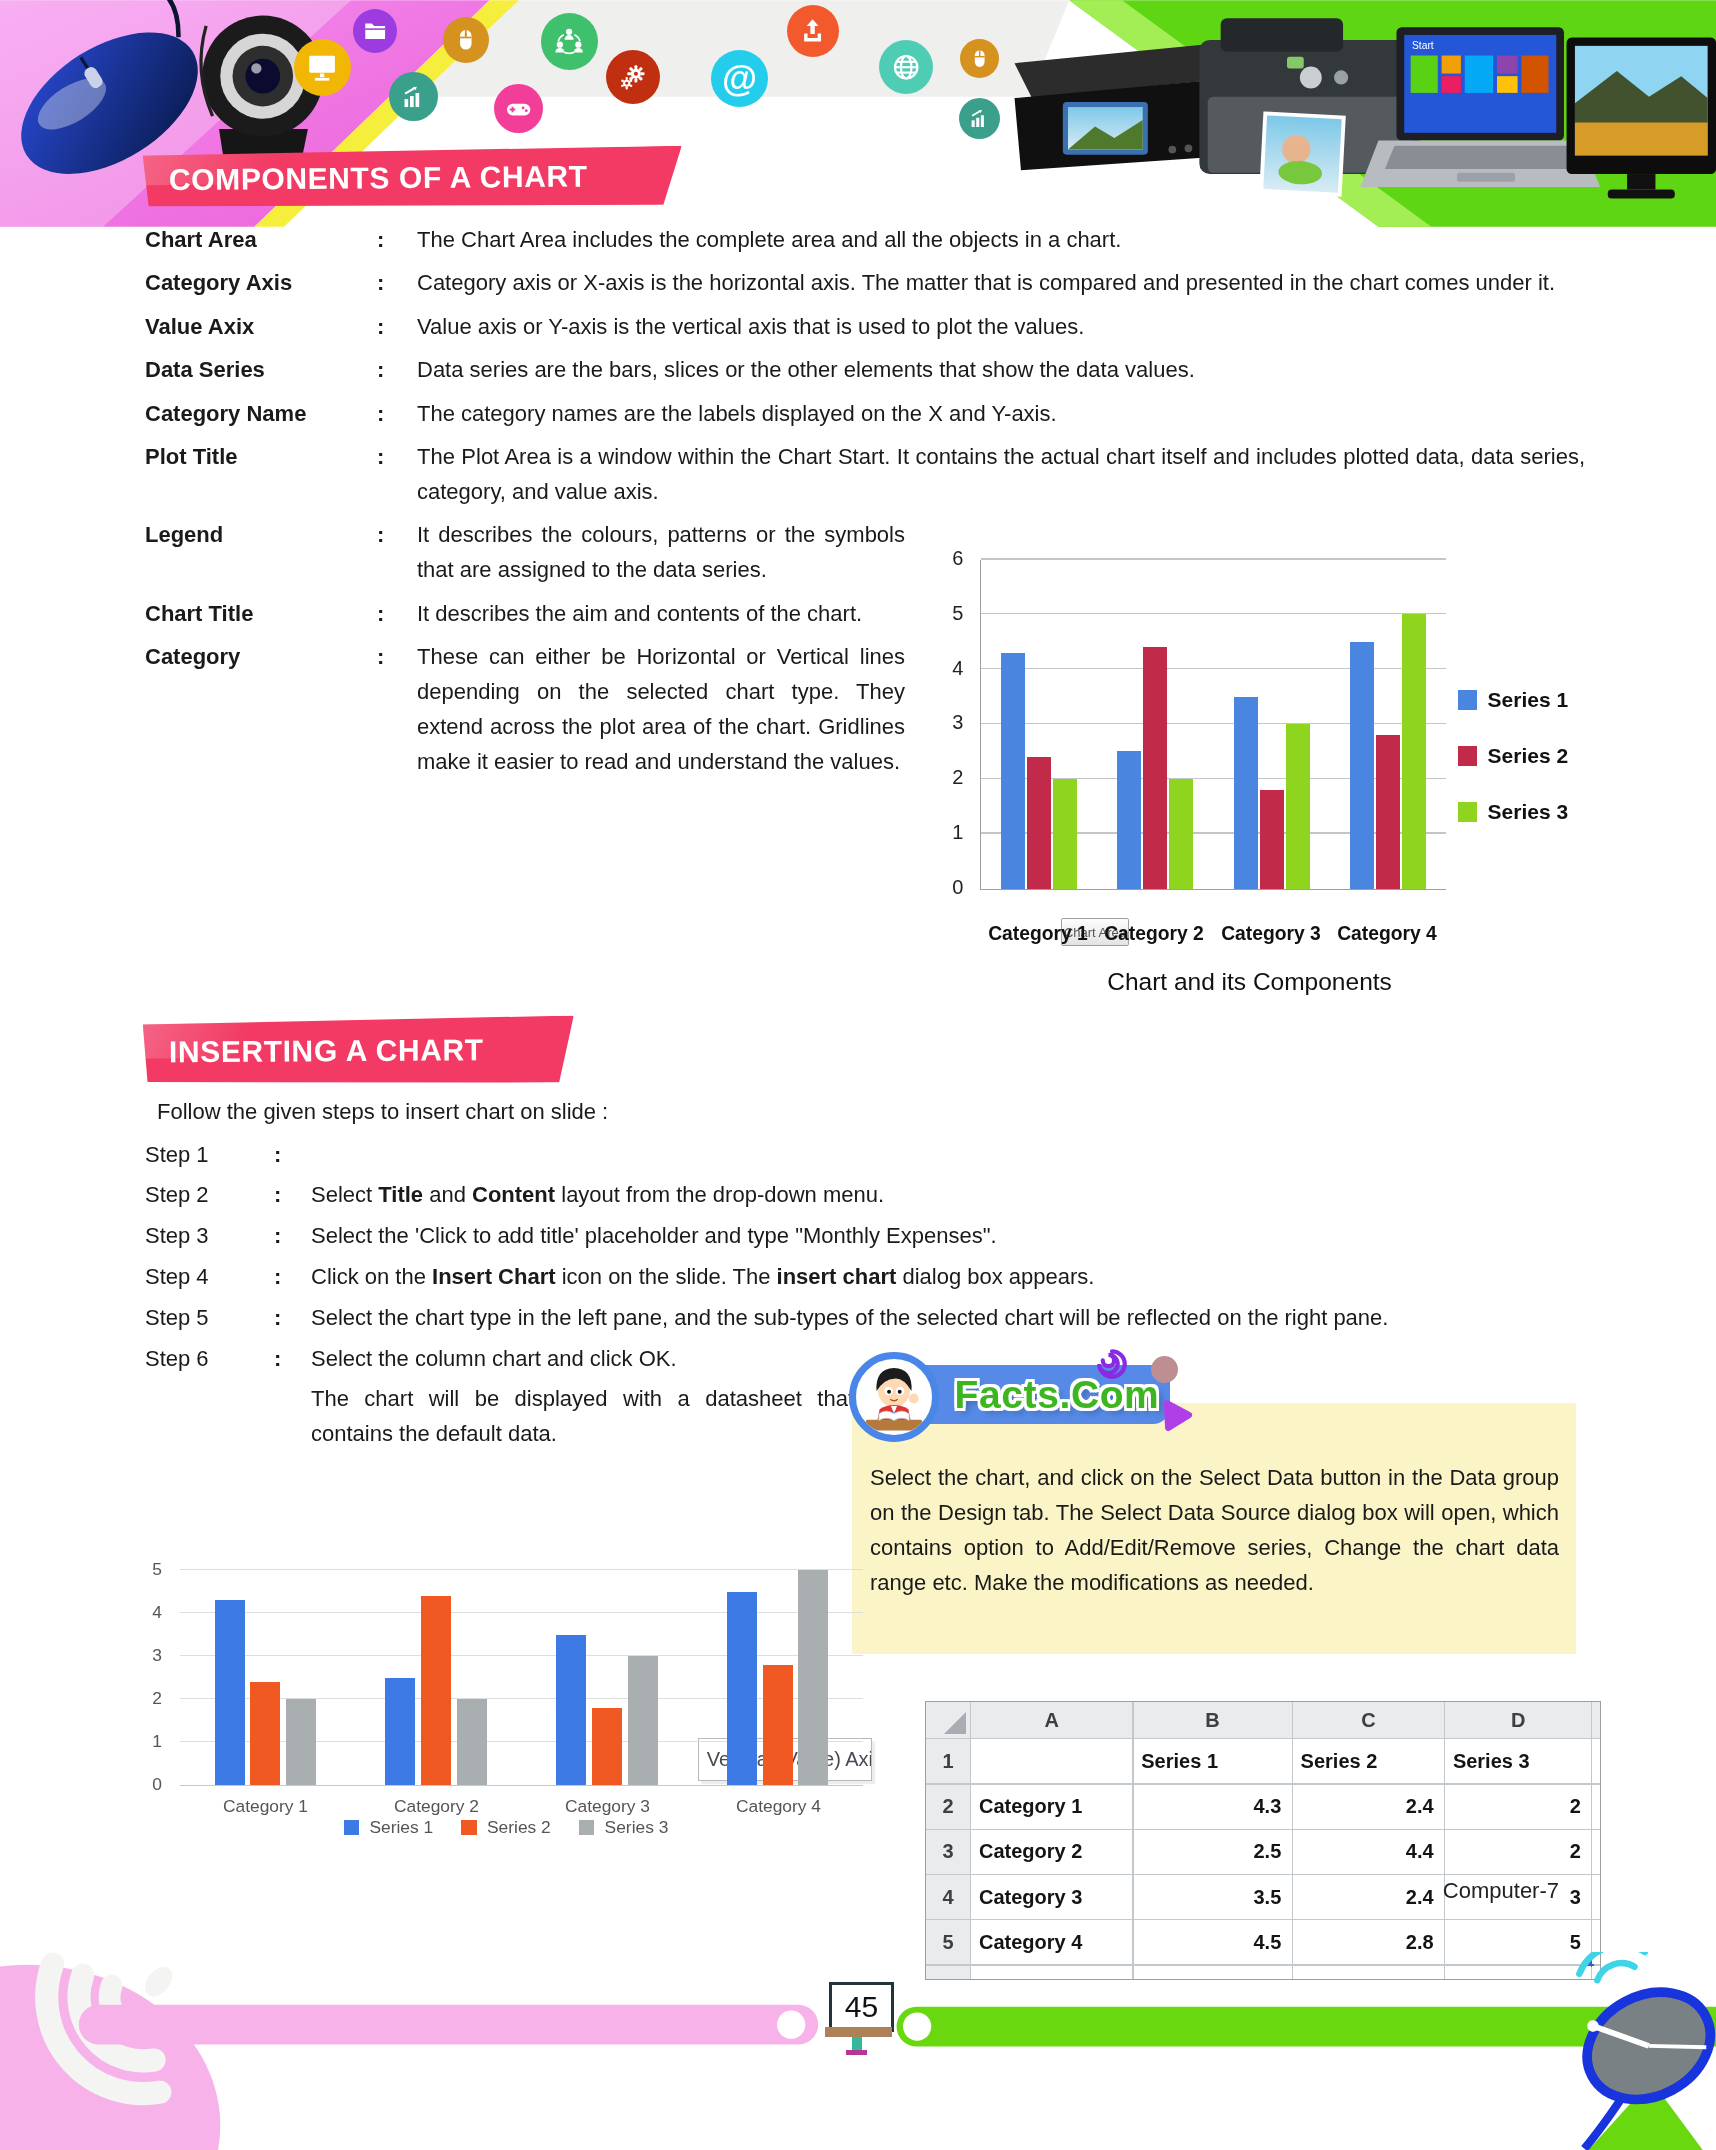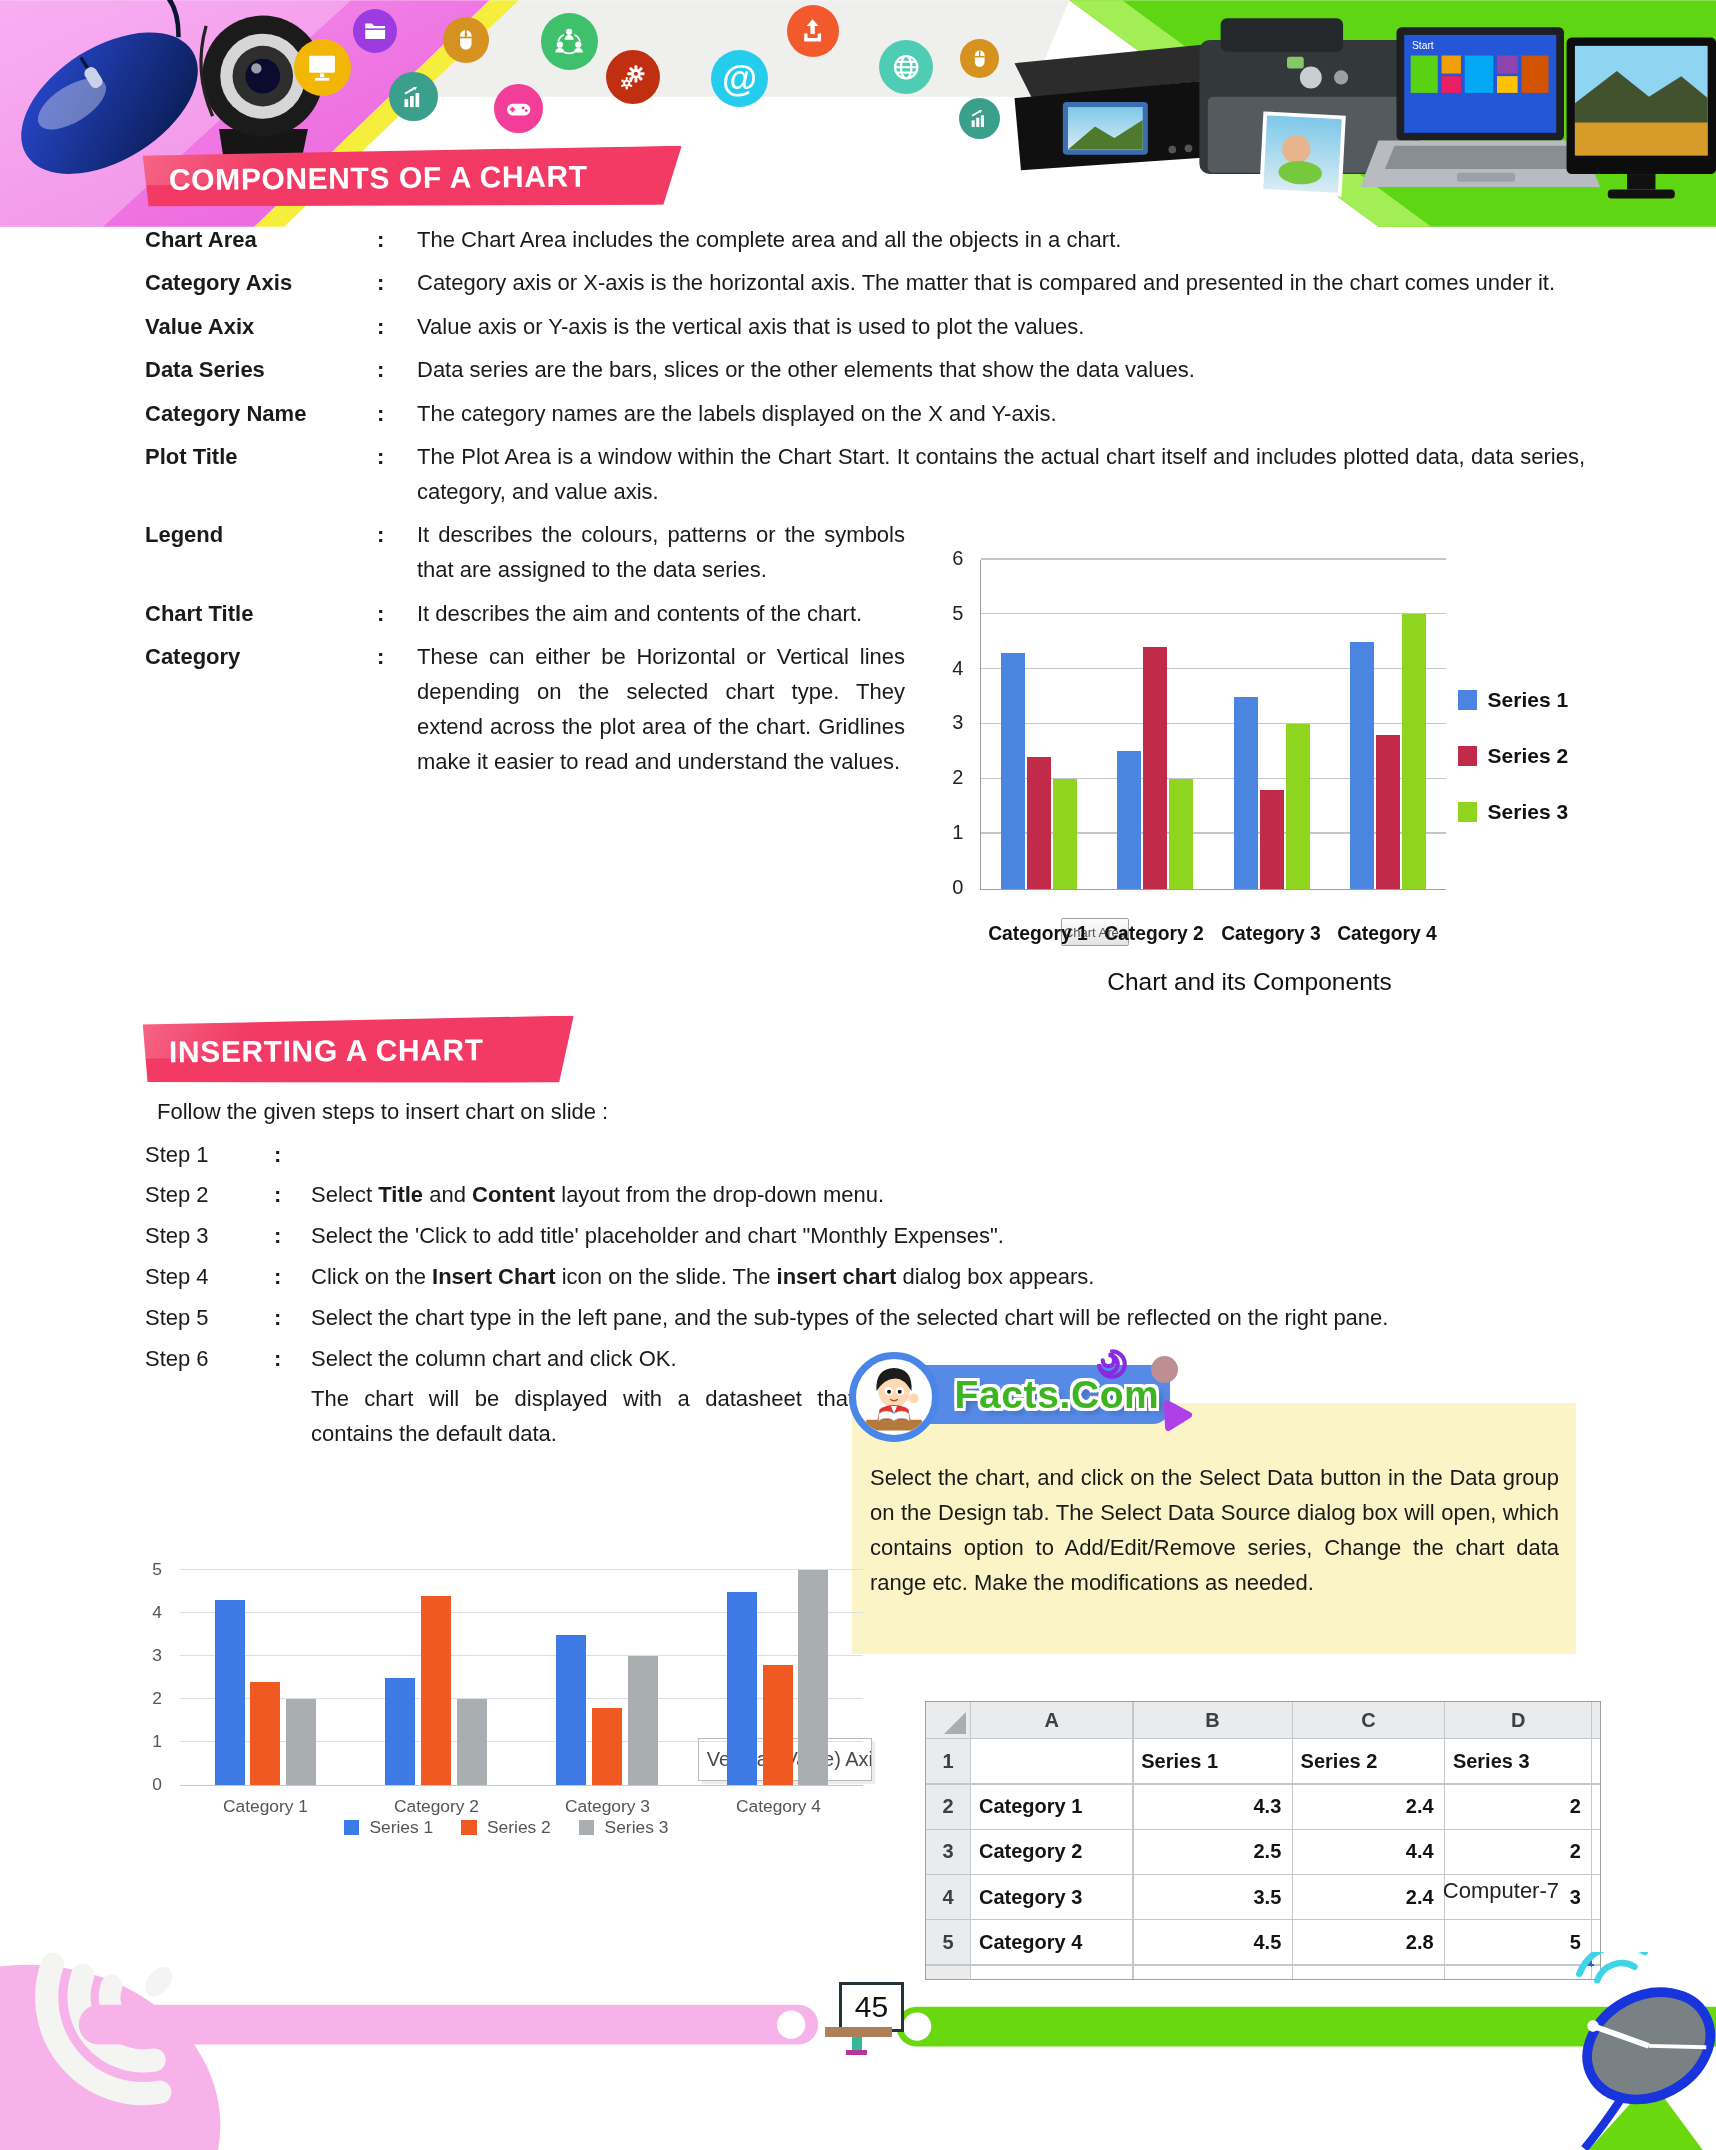--- a/index.html
+++ b/index.html
@@ -83,21 +83,21 @@
   .cell{background:#fff;display:flex;align-items:center;font-weight:700;color:#141414;font-size:20px;position:relative;}
   .cell.hd{background:#e9ebec;color:#3c4043;justify-content:center;}
   .cell.num{justify-content:flex-end;padding-right:10.3px;}
   .cell.txt{padding-left:7.7px;}
   .corner-tri{position:absolute;right:3.9px;bottom:3.9px;width:0;height:0;
               border-bottom:22px solid #a7adb2;border-right:22px solid transparent;transform:scaleX(-1);}
   .fill-handle{position:absolute;right:-2.6px;bottom:-2.6px;width:9px;height:9px;background:#2f5fd0;}
 
   
   #page-sign{left:829px;top:1982px;width:59px;height:44px;background:#fff;border:3.2px solid #22333a;
-             display:flex;align-items:center;justify-content:center;font-size:30px;color:#111;z-index:5;margin-left:10px;}
+             display:flex;align-items:center;justify-content:center;font-size:30px;color:#111;z-index:5;}
   #sign-base{left:825px;top:2027px;width:67px;height:10.3px;background:#ad8058;z-index:5;}
   #sign-stem{left:852px;top:2037px;width:9.7px;height:13px;background:#35b89a;z-index:5;}
   #sign-foot{left:846px;top:2050px;width:21px;height:5.2px;background:#b5359b;z-index:5;}
   #brand{left:1366px;top:1878px;width:193px;text-align:right;font-size:22px;color:#222;}
   b{font-weight:700;}
 </style>
 </head>
 <body>
 
 <div class="page">
@@ -430,21 +430,21 @@
           <div class="def-colon step-colon">:</div>
         </div>
         <div class="step-row">
           <div class="step-label">Step 2</div>
           <div class="def-colon step-colon">:</div>
           <div class="step-text">Select <b>Title</b> and <b>Content</b> layout from the drop-down menu.</div>
         </div>
         <div class="step-row">
           <div class="step-label">Step 3</div>
           <div class="def-colon step-colon">:</div>
-          <div class="step-text">Select the 'Click to add title' placeholder and chart "Monthly Expenses".</div>
+          <div class="step-text">Select the 'Click to add title' placeholder and type "Monthly Expenses".</div>
         </div>
         <div class="step-row">
           <div class="step-label">Step 4</div>
           <div class="def-colon step-colon">:</div>
           <div class="step-text">Click on the <b>Insert Chart</b> icon on the slide. The <b>insert chart</b> dialog box appears.</div>
         </div>
         <div class="step-row">
           <div class="step-label">Step 5</div>
           <div class="def-colon step-colon">:</div>
           <div class="step-text">Select the chart type in the left pane, and the sub-types of the selected chart will be reflected on the right pane.</div>

